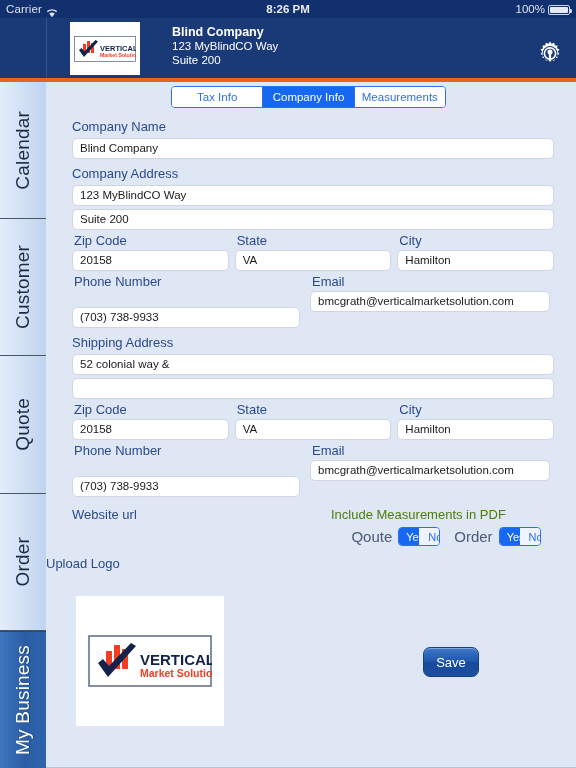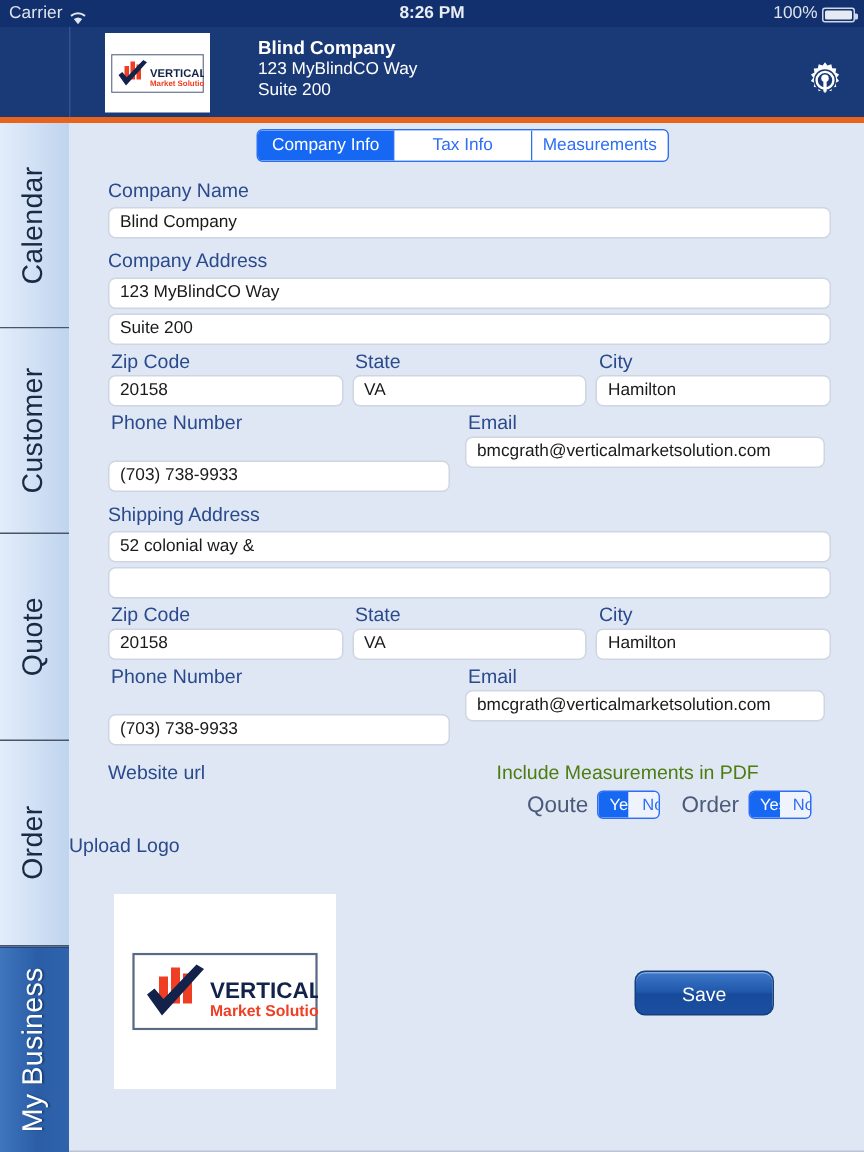--- a/index.html
+++ b/index.html
@@ -325,21 +325,21 @@
     background: #ffffff;
     display: flex;
     align-items: center;
     justify-content: center;
     cursor: pointer;
   }
 
   .save-btn {
     position: absolute;
     left: 377px; top: 565px;
-    width: 93px; height: 30px;
+    width: 56px; height: 30px;
     border-radius: 7px;
     background: linear-gradient(to bottom, #3f79c9 0%, #1f57ab 48%, #174a9b 52%, #1b4f9f 100%);
     border: 1px solid #15407f;
     color: #ffffff;
     font-size: 13px;
     display: flex;
     align-items: center;
     justify-content: center;
     cursor: pointer;
     box-shadow: inset 0 1px 0 rgba(255,255,255,0.35);
@@ -426,22 +426,22 @@
       <span class="lbl">Order</span>
     </div>
     <div class="side-item selected">
       <span class="lbl">My Business</span>
     </div>
   </div>
 
   <div class="content">
 
     <div class="segmented">
+      <div class="seg">Tax Info</div>
       <div class="seg active">Company Info</div>
-      <div class="seg">Tax Info</div>
       <div class="seg">Measurements</div>
     </div>
 
     <div class="form">
 
       <div class="lab">Company Name</div>
       <div class="full-wrap">
         <div class="fld">Blind Company</div>
       </div>
 

